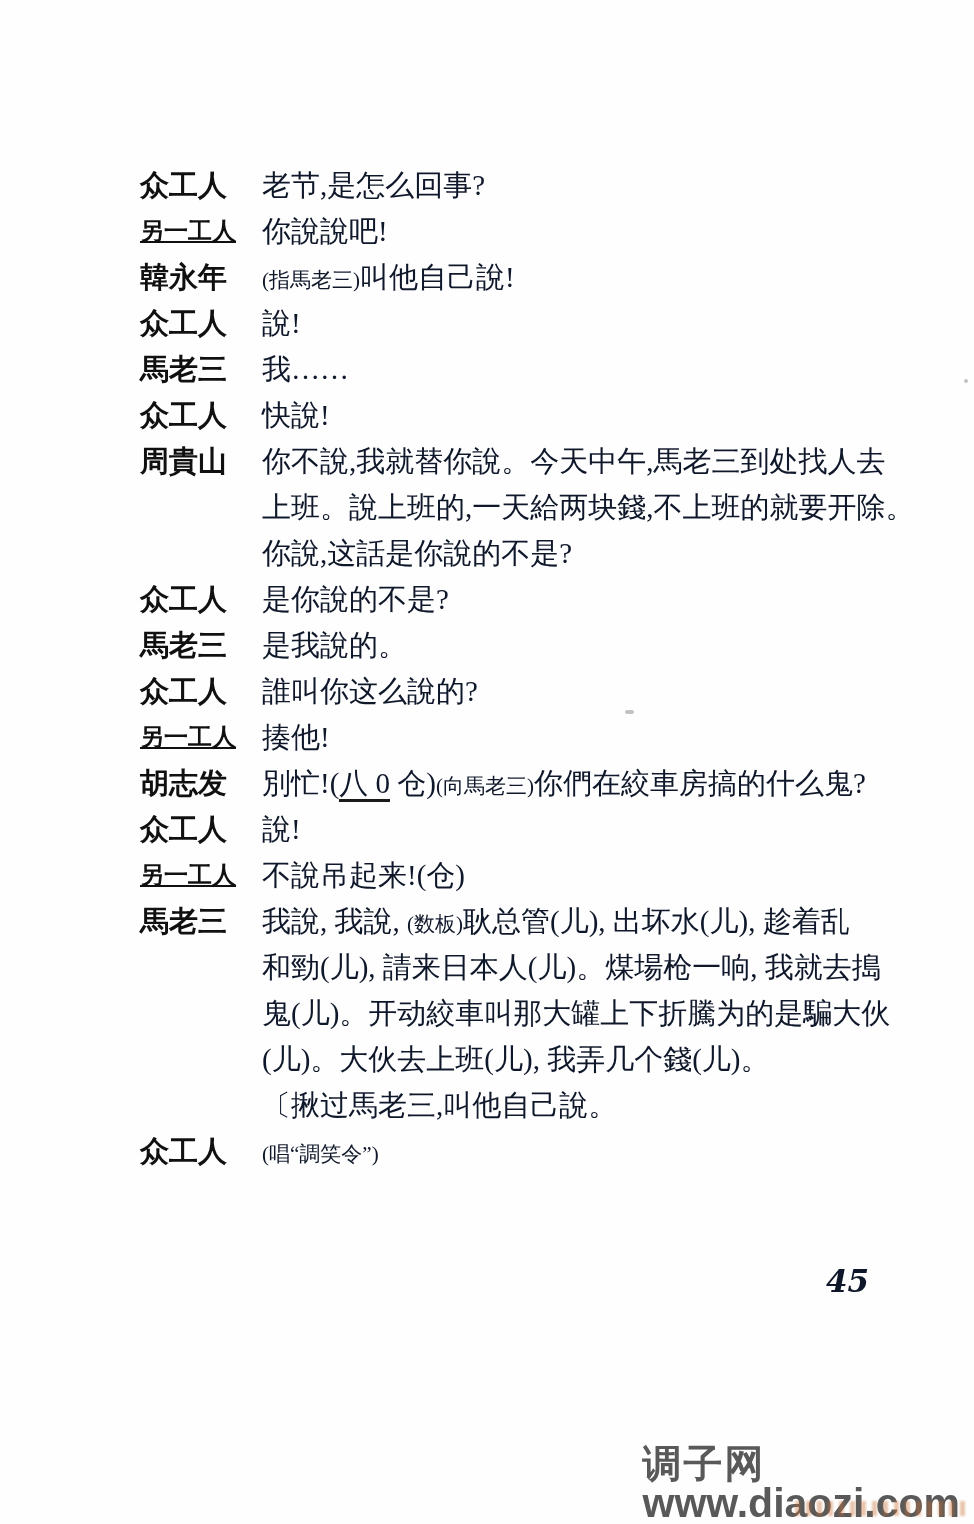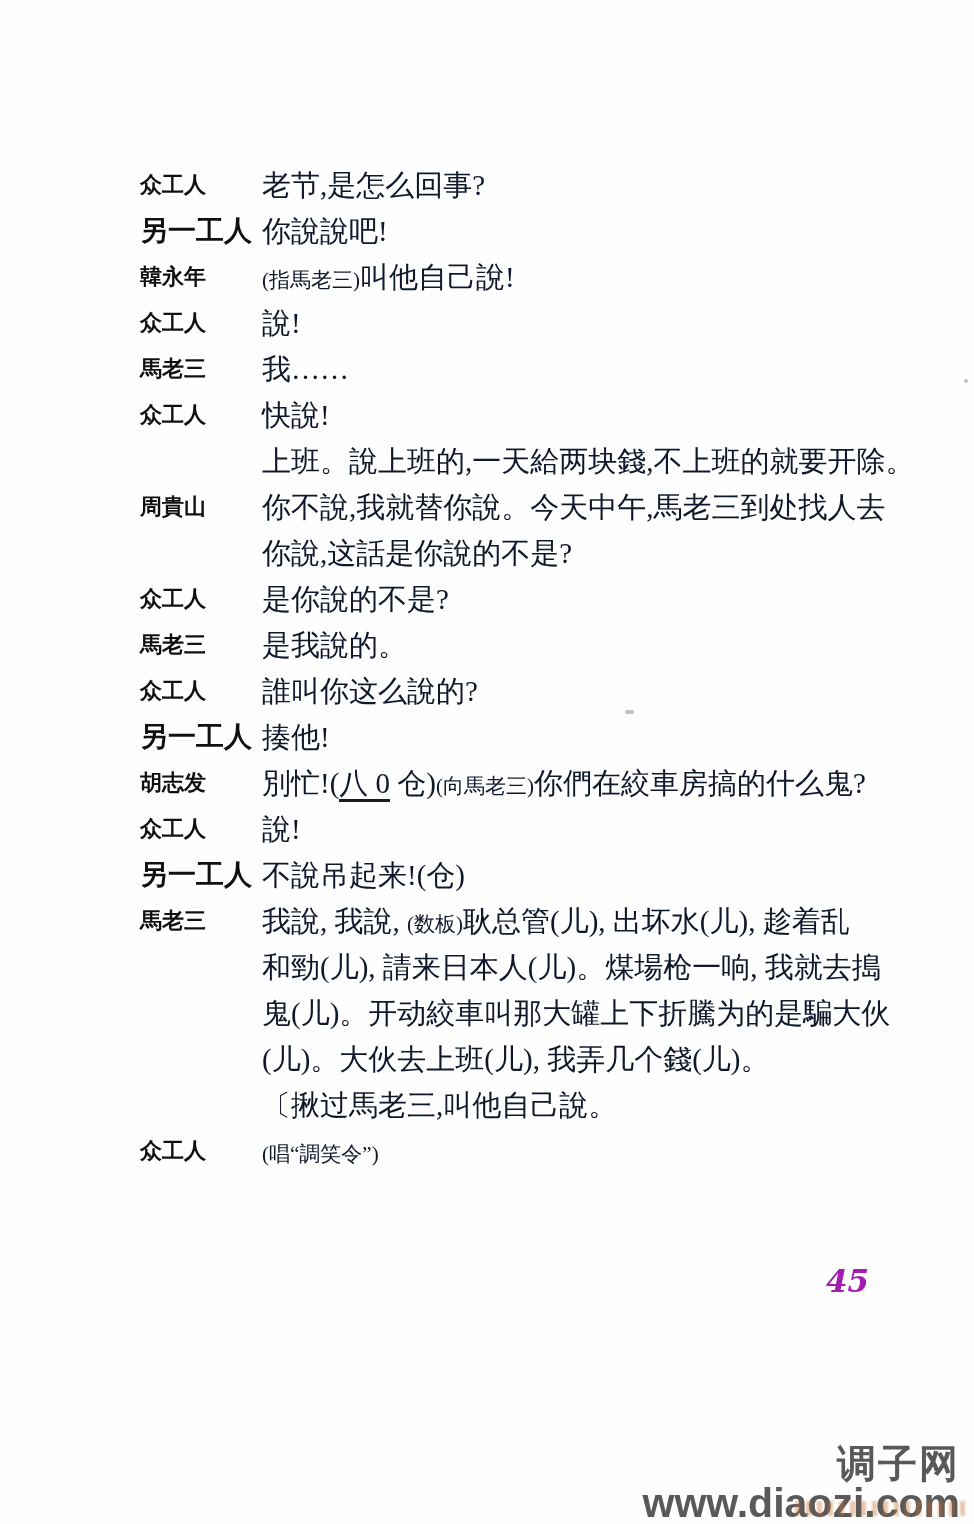--- a/index.html
+++ b/index.html
@@ -1,28 +1,28 @@
 <!DOCTYPE html>
 <html><head>
 <meta charset="utf-8">
 <style>
   html,body{margin:0;padding:0;background:#ffffff;}
   .page{position:relative;width:974px;height:1524px;background:#fefefe;overflow:hidden;
         font-family:"Liberation Serif", serif;color:#151515;}
   .content{position:absolute;left:140px;top:162px;width:790px;}
   .row{display:flex;height:46px;line-height:46px;white-space:pre;}
-  .sp{display:inline-block;width:122px;flex-shrink:0;font-weight:bold;font-size:22px;
+  .sp{display:inline-block;width:122px;flex-shrink:0;font-weight:bold;font-size:29px;
       letter-spacing:0px;color:#101010;}
-  .sp4{font-size:28px;letter-spacing:0px;}
+  .sp4{font-size:24px;letter-spacing:0px;text-decoration:underline;}
   .tx{font-size:29px;letter-spacing:0px;color:#0f172a;}
   .tx .sm, .sm-only{font-size:21px;}
   .u{border-bottom:3px solid #1a1a1a;padding-bottom:0px;font-weight:normal;}
   .pageno{position:absolute;left:826px;top:1258px;font-family:"DejaVu Serif", serif;
-          font-style:italic;font-weight:bold;font-size:31px;color:#a21caf;line-height:46px;}
-  .wm{position:absolute;right:14px;top:1441px;text-align:right;
+          font-style:italic;font-weight:bold;font-size:31px;color:#0f172a;line-height:46px;}
+  .wm{position:absolute;right:14px;top:1441px;
       font-family:"Liberation Sans", sans-serif;font-weight:bold;color:#4d4d4d;opacity:.93;}
   .wm-name{font-size:39px;line-height:46px;letter-spacing:2px;}
   .wm-url{font-size:41px;line-height:32px;letter-spacing:0px;}
   .wm-smudge{position:absolute;left:795px;top:1501px;width:170px;height:15px;
       background:repeating-linear-gradient(90deg, rgba(201,112,52,.50) 0 5px, rgba(201,112,52,0) 5px 11px);
       filter:blur(1.3px);opacity:.8;}
   .speck{position:absolute;width:9px;height:4px;border-radius:2px;background:#9a9a9a;opacity:.6;}
   .speck.a{left:625px;top:710px;}
   .speck.b{left:964px;top:379px;width:4px;height:4px;}
 </style>
@@ -37,23 +37,23 @@
     <div class="row"><span class="sp sp4">另一工人</span><span class="tx">你說說吧!</span></div>
 
     <div class="row"><span class="sp">韓永年</span><span class="tx"><span class="sm">(指馬老三)</span><span>叫他自己說!</span></span></div>
 
     <div class="row"><span class="sp">众工人</span><span class="tx">說!</span></div>
 
     <div class="row"><span class="sp">馬老三</span><span class="tx">我……</span></div>
 
     <div class="row"><span class="sp">众工人</span><span class="tx">快說!</span></div>
 
+    <div class="row"><span class="sp">周貴山</span><span class="tx">你不說,我就替你說。今天中午,馬老三到处找人去</span></div>
+
     <div class="row"><span class="sp"></span><span class="tx">上班。說上班的,一天給两块錢,不上班的就要开除。</span></div>
-
-    <div class="row"><span class="sp">周貴山</span><span class="tx">你不說,我就替你說。今天中午,馬老三到处找人去</span></div>
 
     <div class="row"><span class="sp"></span><span class="tx">你說,这話是你說的不是?</span></div>
 
     <div class="row"><span class="sp">众工人</span><span class="tx">是你說的不是?</span></div>
 
     <div class="row"><span class="sp">馬老三</span><span class="tx">是我說的。</span></div>
 
     <div class="row"><span class="sp">众工人</span><span class="tx">誰叫你这么說的?</span></div>
 
     <div class="row"><span class="sp sp4">另一工人</span><span class="tx">揍他!</span></div>

